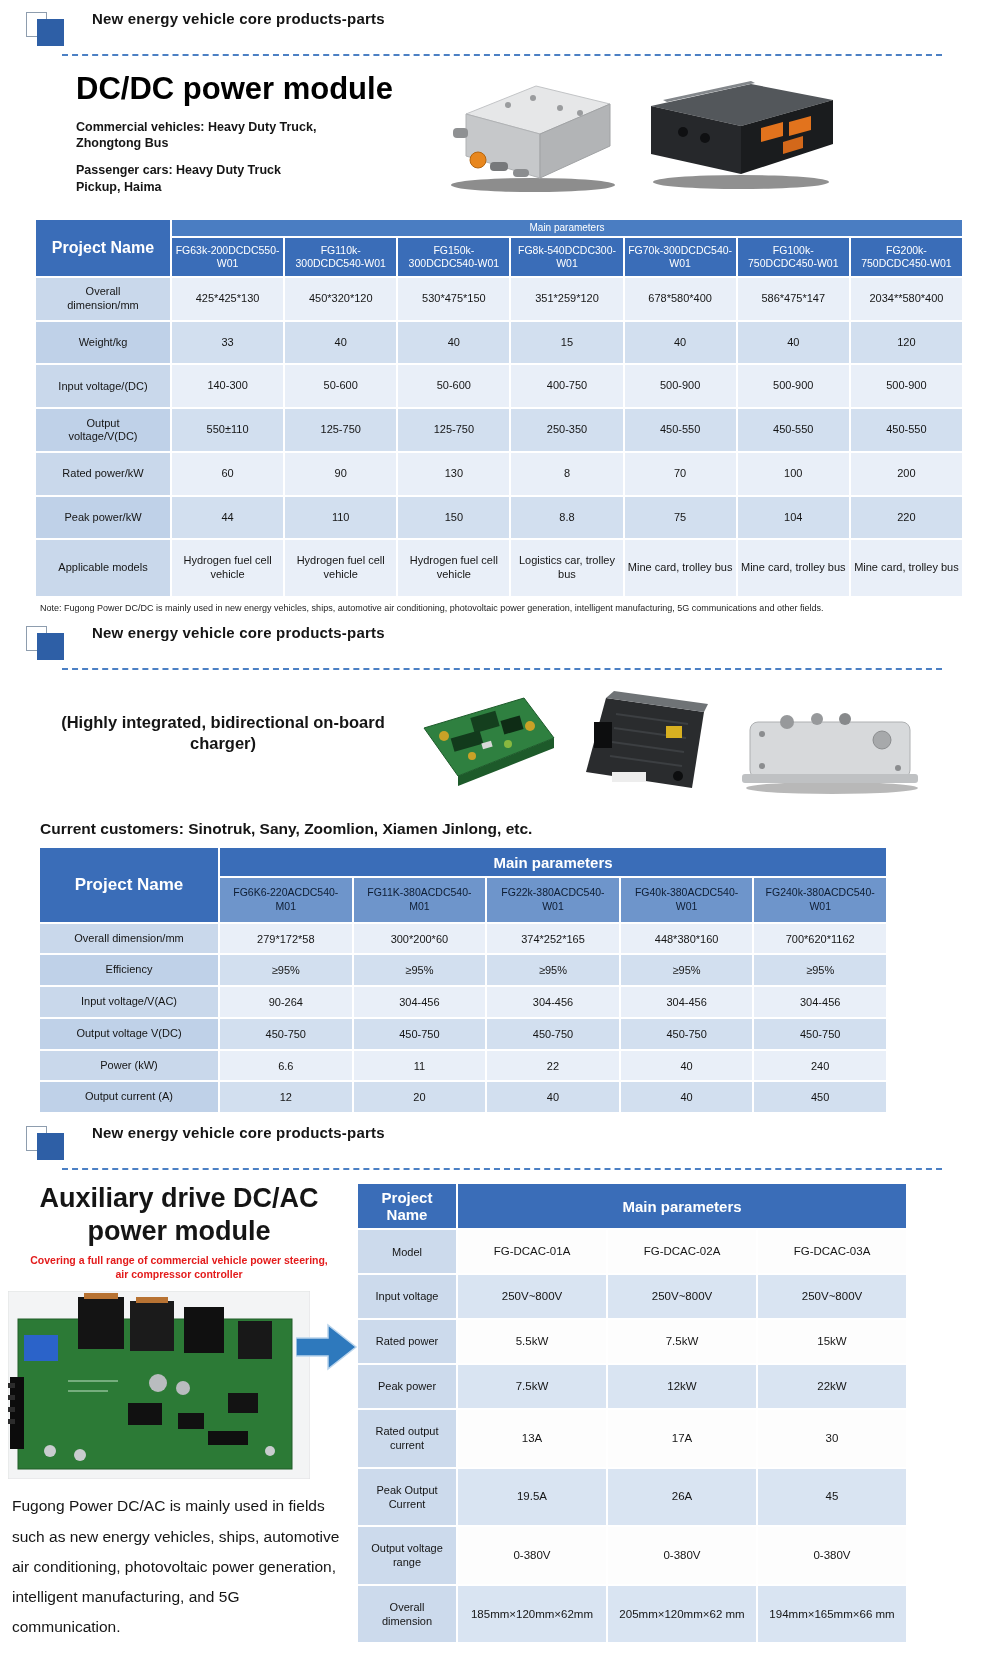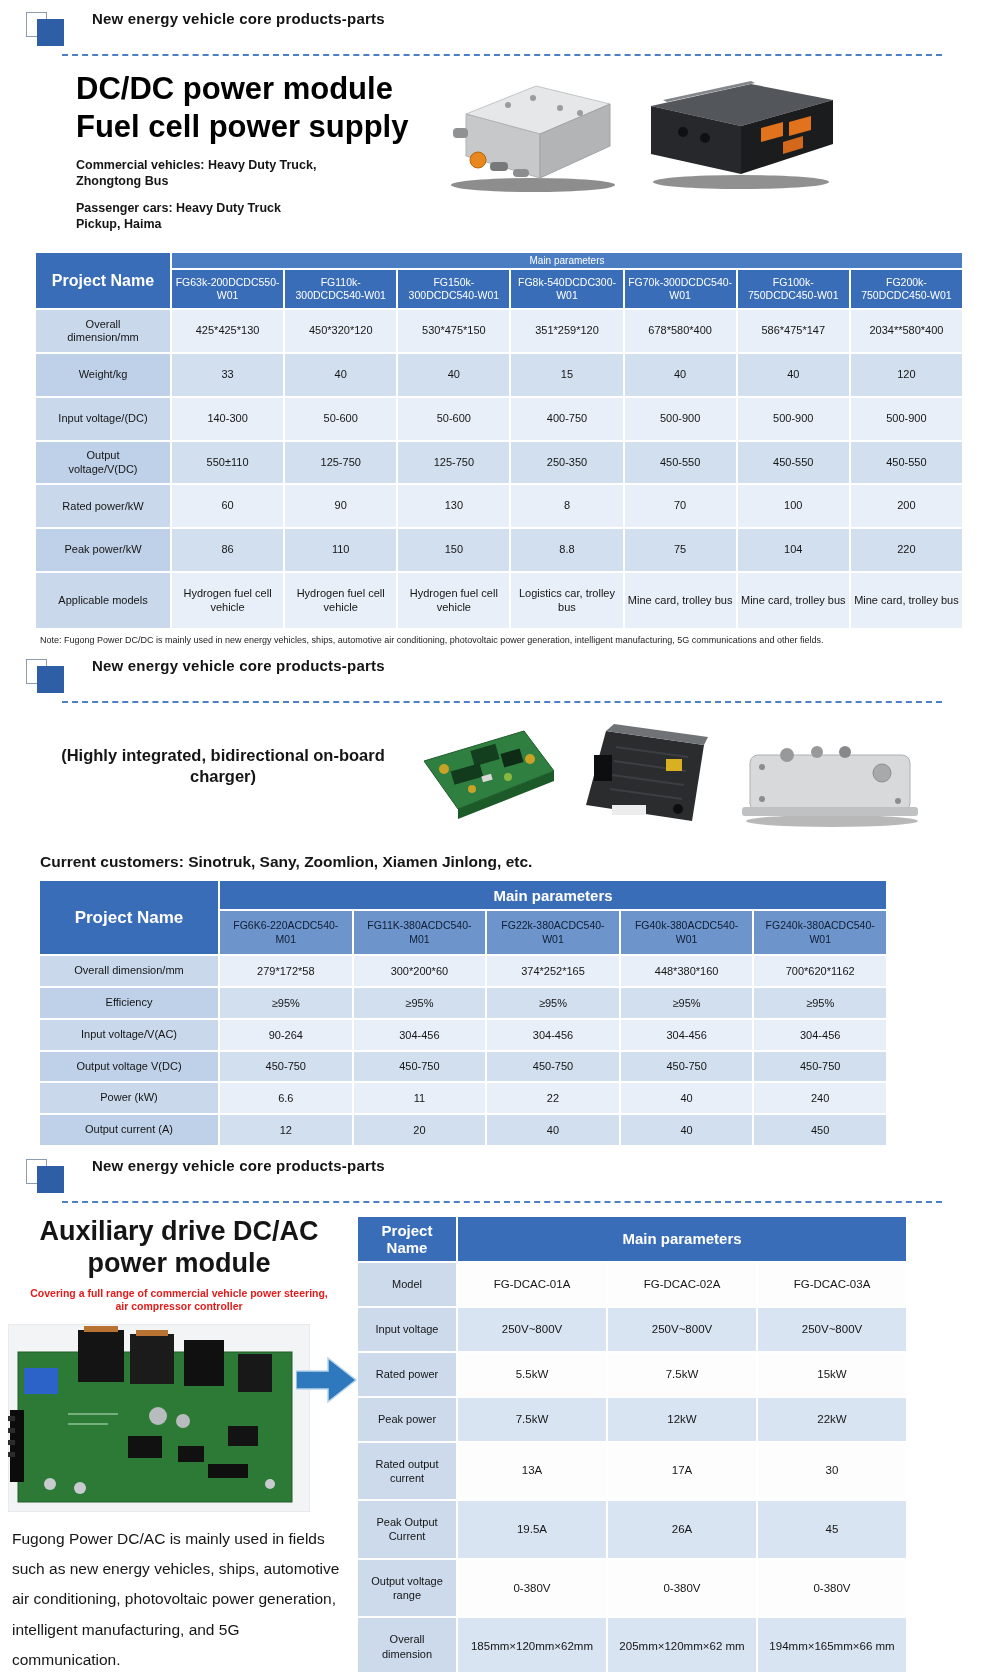--- a/index.html
+++ b/index.html
@@ -84,21 +84,20 @@
         <i class="m-back"></i>
         <i class="m-front"></i>
       </div>
     <span class="sec-label">New energy vehicle core products-parts</span>
   </div>
   <div class="dashed"></div>
 
   <div class="s1-top">
     <div class="s1-text">
       <div class="s1-title">DC/DC power module</div>
-      <div class="s1-title">Fuel cell power supply</div>
       <p class="s1-sub w2">Commercial vehicles: Heavy Duty Truck, Zhongtong Bus</p>
       <p class="s1-sub w1">Passenger cars: Heavy Duty Truck Pickup, Haima</p>
     </div>
 
     <svg width="195" height="130" viewBox="0 0 195 130">
       <ellipse cx="95" cy="115" rx="82" ry="7" fill="#2f2f2f" opacity="0.55"></ellipse>
       <polygon points="28,44 98,16 172,34 102,64" fill="#e6e7e8" stroke="#c2c4c6" stroke-width="1"></polygon>
       <polygon points="28,44 102,64 102,108 28,86" fill="#c6c8ca" stroke="#b0b2b4" stroke-width="1"></polygon>
       <polygon points="102,64 172,34 172,76 102,108" fill="#b2b4b6" stroke="#a0a2a4" stroke-width="1"></polygon>
       <circle cx="70" cy="35" r="3" fill="#9a9c9e"></circle>
@@ -199,21 +198,21 @@
           <td class="val">60</td>
           <td class="val">90</td>
           <td class="val">130</td>
           <td class="val">8</td>
           <td class="val">70</td>
           <td class="val">100</td>
           <td class="val">200</td>
         </tr>
         <tr>
           <td class="lbl">Peak power/kW</td>
-          <td class="val">86</td>
+          <td class="val">44</td>
           <td class="val">110</td>
           <td class="val">150</td>
           <td class="val">8.8</td>
           <td class="val">75</td>
           <td class="val">104</td>
           <td class="val">220</td>
         </tr>
         <tr>
           <td class="lbl">Applicable models</td>
           <td class="val">Hydrogen fuel cell vehicle</td>

